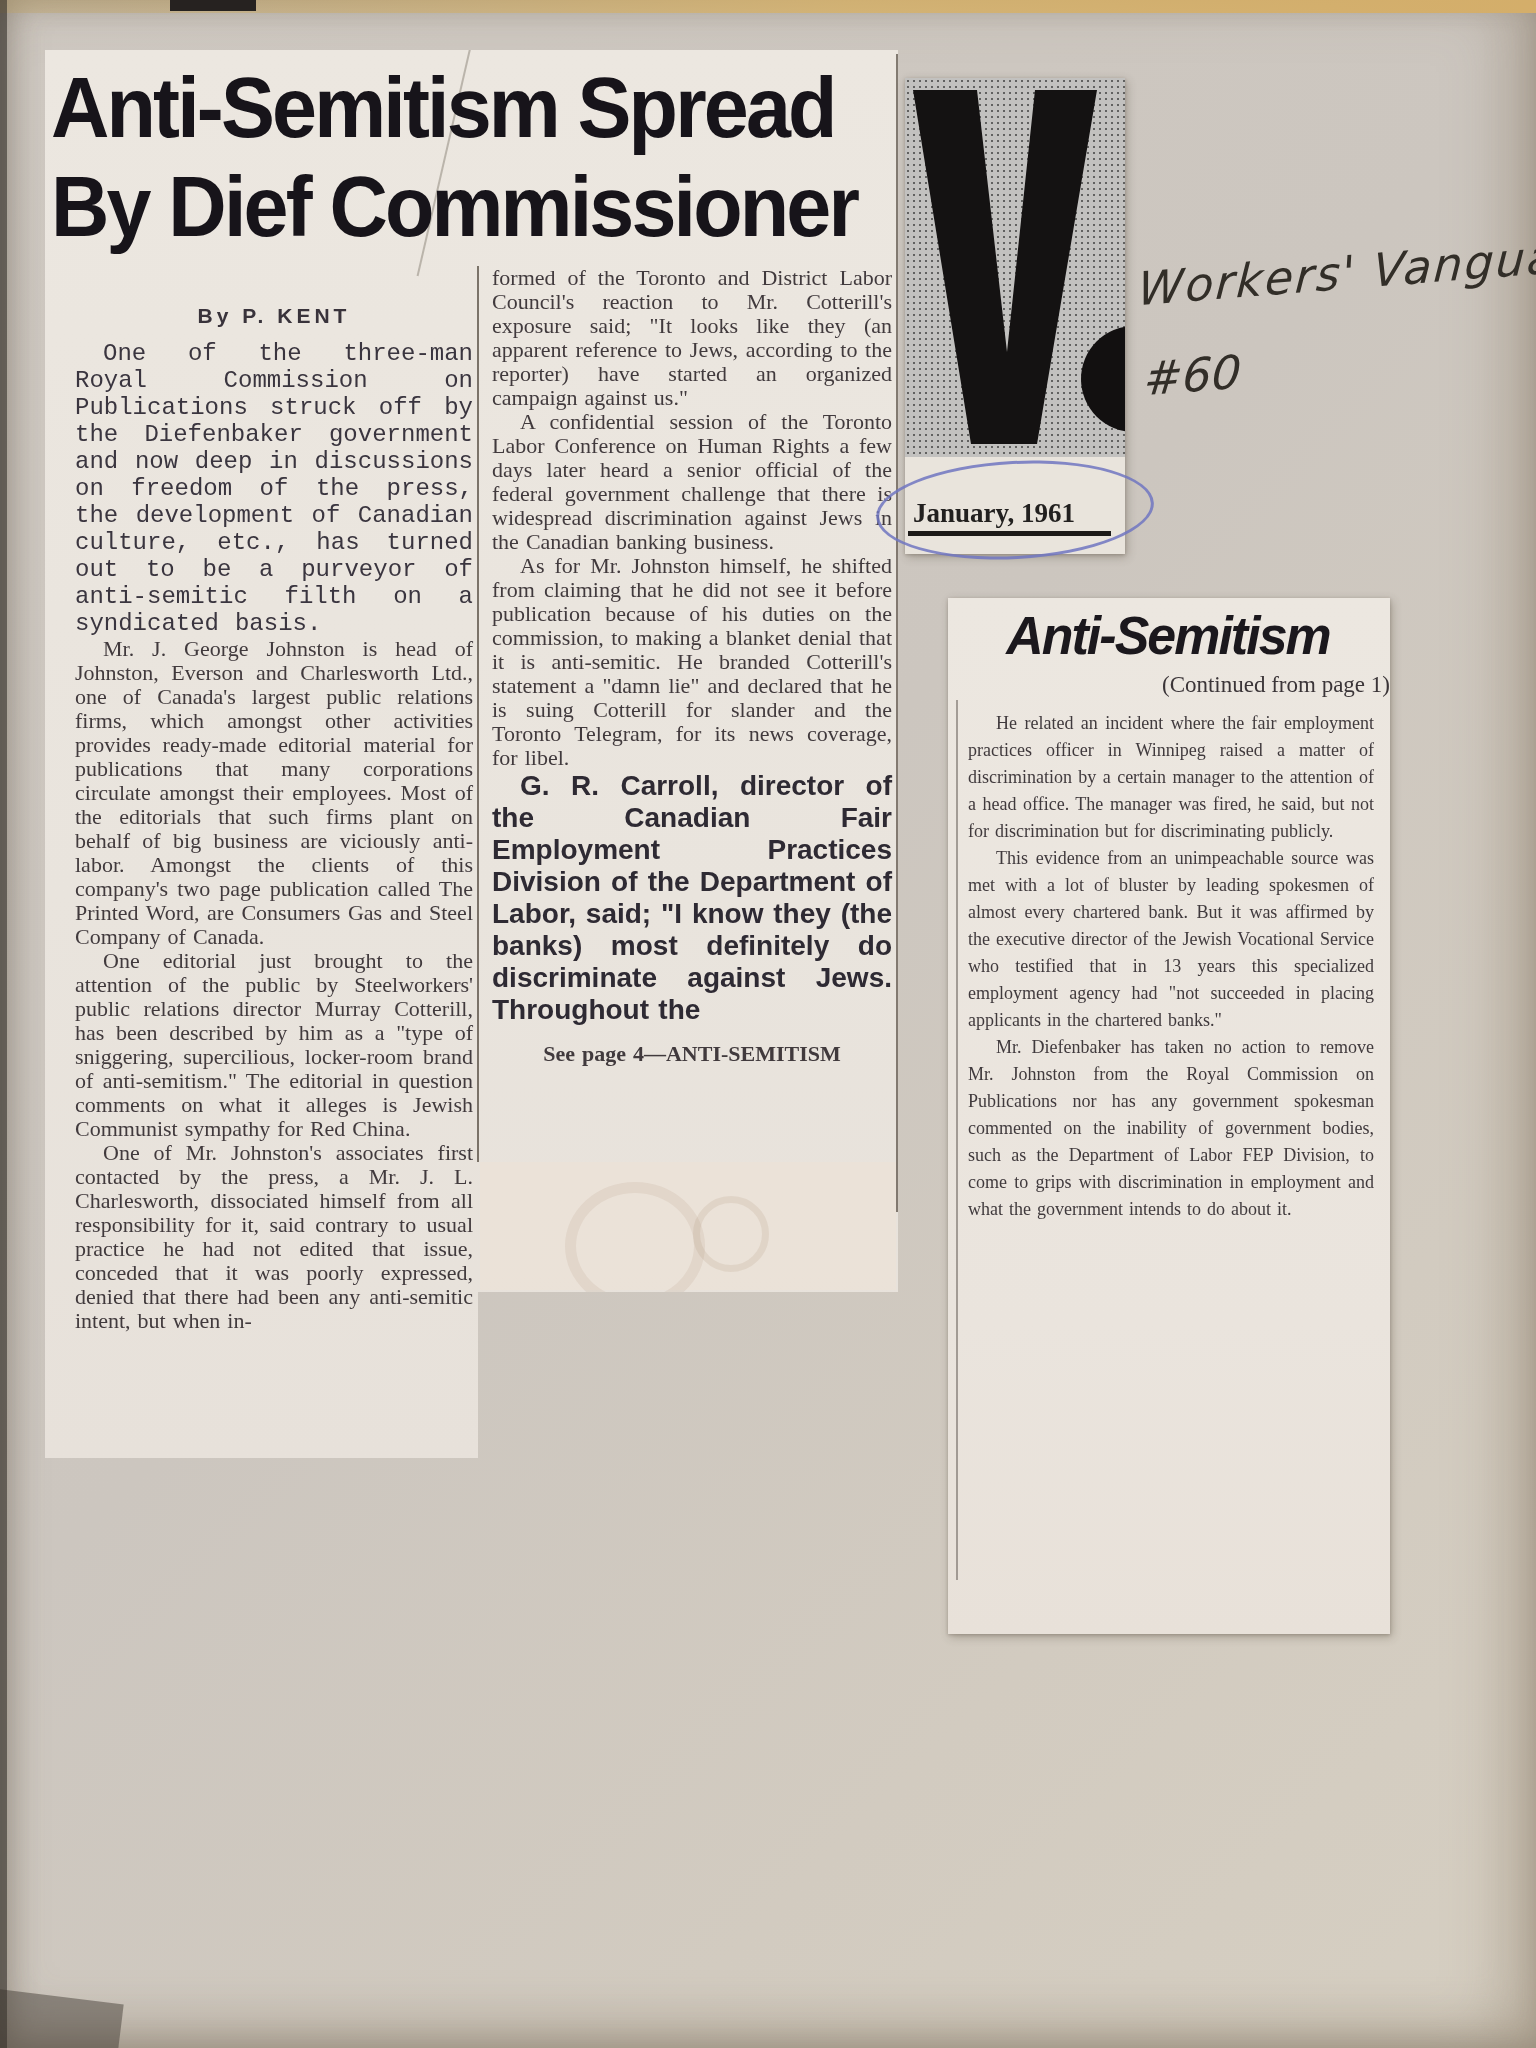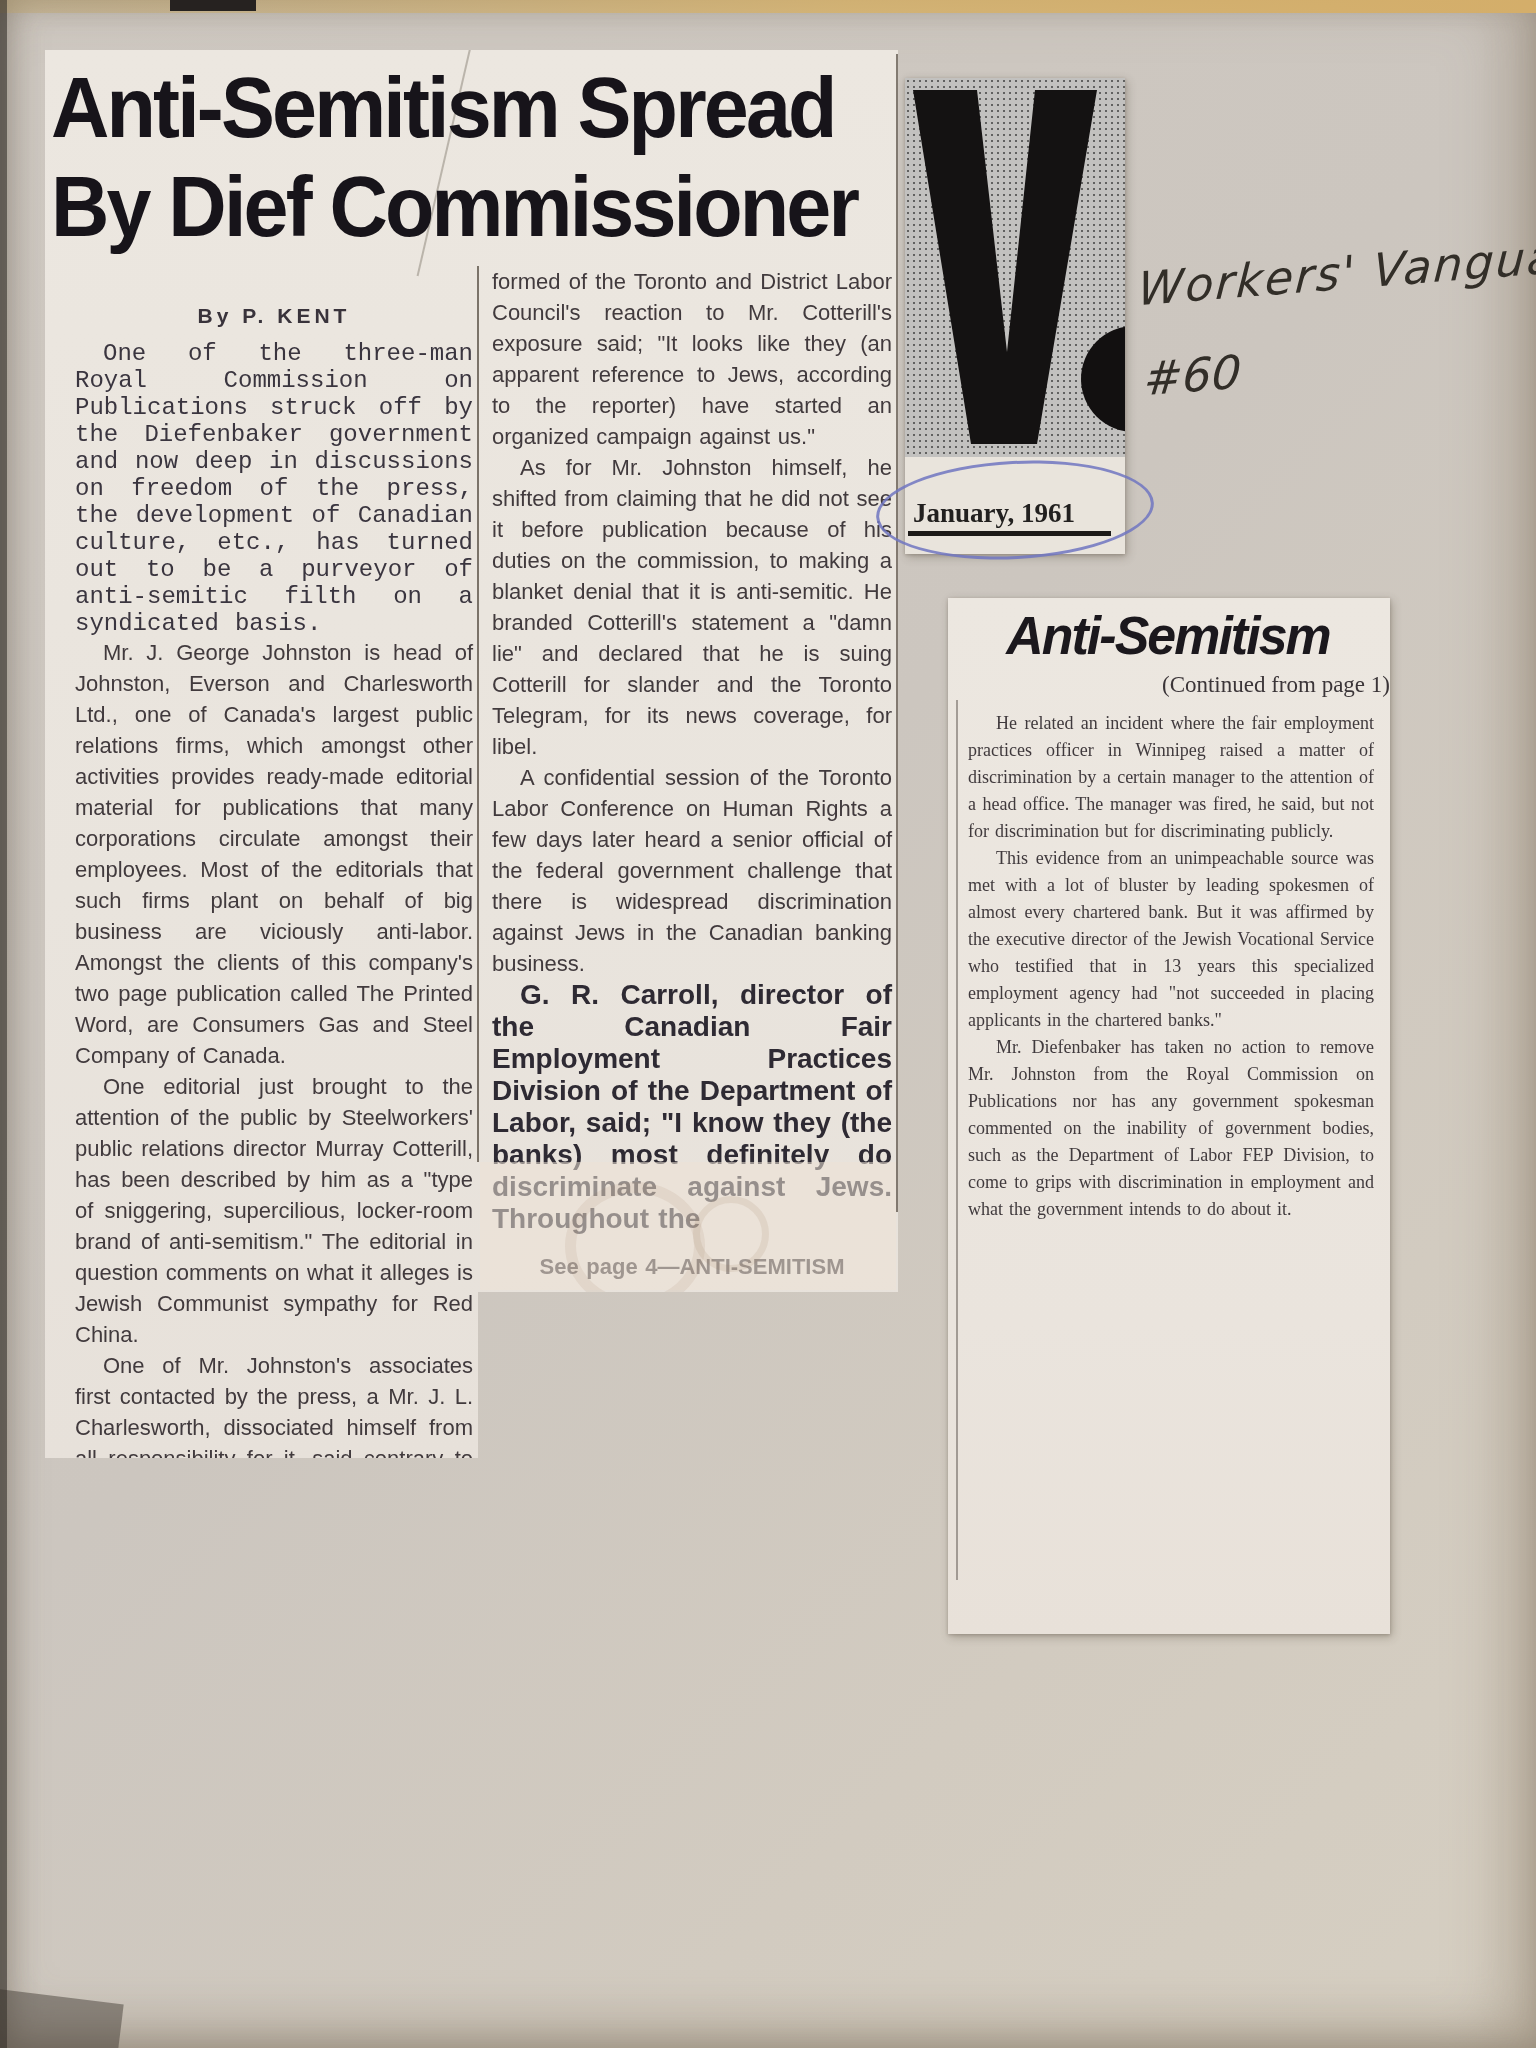--- a/index.html
+++ b/index.html
@@ -31,21 +31,21 @@
         transform:scaleX(.94);transform-origin:left top;white-space:nowrap;}
   .byline{position:absolute;left:30px;top:254px;width:398px;text-align:center;
         font-family:"Liberation Sans",sans-serif;font-weight:bold;
         font-size:21px;letter-spacing:4px;color:#39333b;}
   .col{position:absolute;width:398px;}
   .col-left{left:30px;top:290px;}
   .col-mid{left:447px;top:216px;width:400px;}
   .rule-v1{position:absolute;left:432px;top:216px;width:2px;height:896px;background:rgba(85,76,66,.75);}
   .rule-v2{position:absolute;left:851px;top:4px;width:2px;height:1158px;background:rgba(85,76,66,.7);}
   .col p{margin:0;text-indent:28px;text-align:justify;word-spacing:1.5px;
-        font-family:Liberation Sans, sans-serif;font-size:22px;line-height:31px;color:#413a3d;}
+        font-family:Liberation Serif, serif;font-size:22px;line-height:24px;color:#413a3d;}
   .col p.sans{font-family:Liberation Mono, monospace;font-size:24px;line-height:27px;color:#3a353f;}
   .col p.bold-sans{font-family:Liberation Sans, sans-serif;font-weight:bold;
         font-size:28px;line-height:32px;color:#2e2a33;}
   .col p.noindent{text-indent:0;}
   .see-note{margin-top:16px !important;text-align:center !important;text-indent:0 !important;
         font-weight:bold;color:#3a3438;}
   
   .ghost-tint{position:absolute;left:435px;top:1112px;width:416px;height:128px;
         background:rgba(236,225,214,.55);}
   .ghost-ring1{position:absolute;left:520px;top:1132px;width:118px;height:106px;border-radius:50%;
@@ -107,22 +107,22 @@
     <div class="rule-v2"></div>
     <div class="col col-left">
         <p class="sans">One of the three-man Royal Commission on Publications struck off by the Diefenbaker government and now deep in discussions on freedom of the press, the development of Canadian culture, etc., has turned out to be a purveyor of anti-semitic filth on a syndicated basis.</p>
         <p>Mr. J. George Johnston is head of Johnston, Everson and Charlesworth Ltd., one of Canada's largest public relations firms, which amongst other activities provides ready-made editorial material for publications that many corporations circulate amongst their employees. Most of the editorials that such firms plant on behalf of big business are viciously anti-labor. Amongst the clients of this company's two page publication called The Printed Word, are Consumers Gas and Steel Company of Canada.</p>
         <p>One editorial just brought to the attention of the public by Steelworkers' public relations director Murray Cotterill, has been described by him as a "type of sniggering, supercilious, locker-room brand of anti-semitism." The editorial in question comments on what it alleges is Jewish Communist sympathy for Red China.</p>
         <p>One of Mr. Johnston's associates first contacted by the press, a Mr. J. L. Charlesworth, dissociated himself from all responsibility for it, said contrary to usual practice he had not edited that issue, conceded that it was poorly expressed, denied that there had been any anti-semitic intent, but when in-</p>
       </div>
     <div class="col col-mid">
       <div>
           <p class="noindent">formed of the Toronto and District Labor Council's reaction to Mr. Cotterill's exposure said; "It looks like they (an apparent reference to Jews, according to the reporter) have started an organized campaign against us."</p>
+          <p>A confidential session of the Toronto Labor Conference on Human Rights a few days later heard a senior official of the federal government challenge that there is widespread discrimination against Jews in the Canadian banking business.</p>
           <p>As for Mr. Johnston himself, he shifted from claiming that he did not see it before publication because of his duties on the commission, to making a blanket denial that it is anti-semitic. He branded Cotterill's statement a "damn lie" and declared that he is suing Cotterill for slander and the Toronto Telegram, for its news coverage, for libel.</p>
-          <p>A confidential session of the Toronto Labor Conference on Human Rights a few days later heard a senior official of the federal government challenge that there is widespread discrimination against Jews in the Canadian banking business.</p>
           <p class="bold-sans">G. R. Carroll, director of the Canadian Fair Employment Practices Division of the Department of Labor, said; "I know they (the banks) most definitely do discriminate against Jews. Throughout the</p>
         </div>
       <p class="see-note">See page 4—ANTI-SEMITISM</p>
     </div>
     <div class="ghost-tint"></div>
     <div class="ghost-ring1"></div>
     <div class="ghost-ring2"></div>
   </div>
 
   <div class="clip v-clip">

